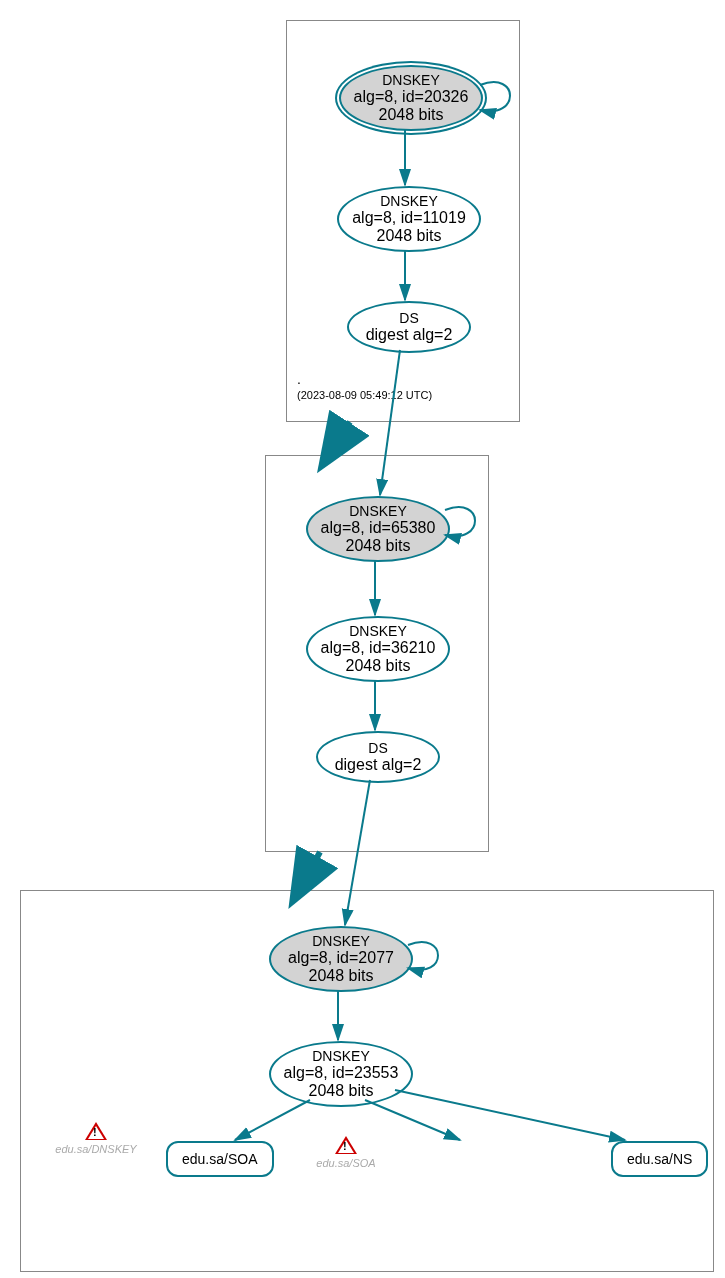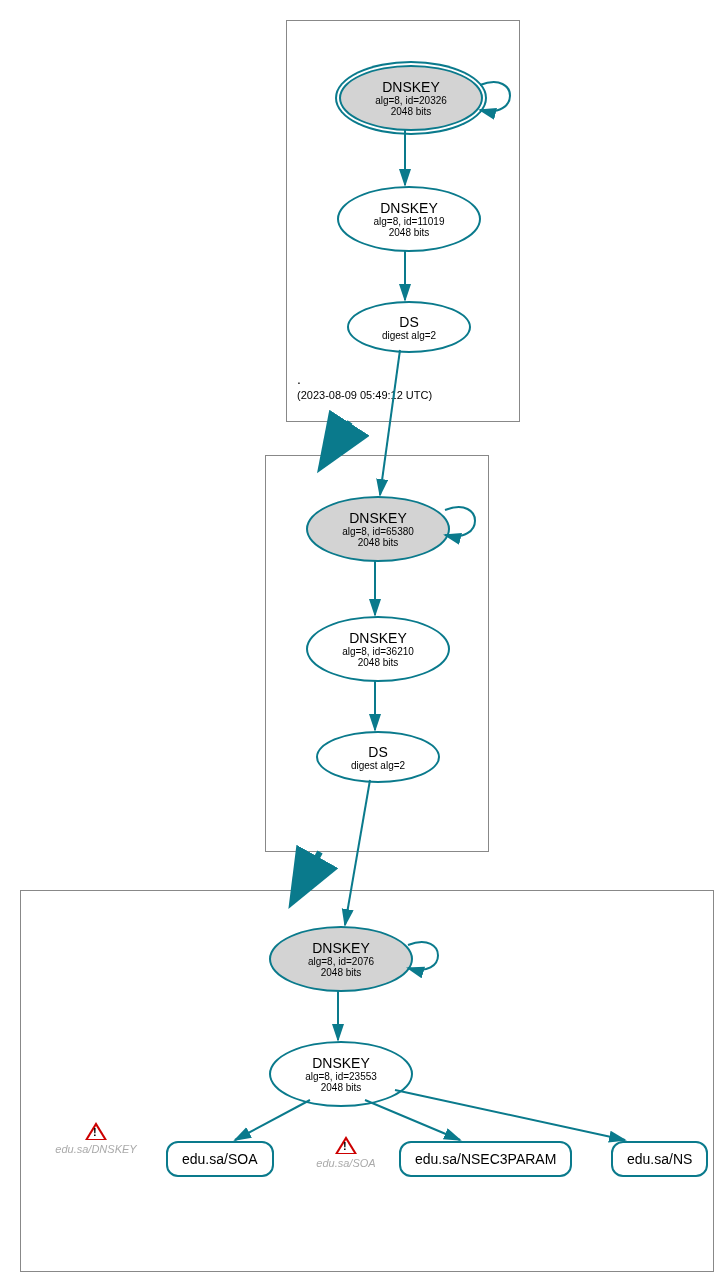--- a/index.html
+++ b/index.html
@@ -52,21 +52,21 @@
     border-radius: 12px;
     padding: 8px 14px;
     background: white;
     display: inline-block;
     font-size: 14px;
   }
   .node-title {
     font-size: 14px;
   }
   .node-sub {
-    font-size: 10px;
+    font-size: 16px;
   }
   .warning-node {
     font-size: 11px;
     color: #aaa;
     font-style: italic;
     text-align: center;
   }
   .warn-icon {
     position: relative;
     width: 0;
@@ -163,21 +163,21 @@
         <div class="node-title">DS</div>
         <div class="node-sub">digest alg=2</div>
       </div>
     </div>
   </div>
 
   <div class="zone-box" style="left:10px;top:880px;width:692px;height:380px;position:absolute;">
     <div class="node" style="left:248px;top:35px;">
       <div class="ellipse ksk" style="width:140px;height:62px;">
         <div class="node-title">DNSKEY</div>
-        <div class="node-sub">alg=8, id=2076</div>
+        <div class="node-sub">alg=8, id=2077</div>
         <div class="node-sub">2048 bits</div>
       </div>
     </div>
     <div class="node" style="left:248px;top:150px;">
       <div class="ellipse" style="width:140px;height:62px;">
         <div class="node-title">DNSKEY</div>
         <div class="node-sub">alg=8, id=23553</div>
         <div class="node-sub">2048 bits</div>
       </div>
     </div>
@@ -189,23 +189,20 @@
 
     <div class="node" style="left:145px;top:250px;">
       <div class="rrbox">edu.sa/SOA</div>
     </div>
 
     <div class="node warning-node" style="left:280px;top:245px;width:90px;">
       <div class="warn-icon"></div>
       <div>edu.sa/SOA</div>
     </div>
 
-    <div class="node" style="left:378px;top:250px;">
-      <div class="rrbox">edu.sa/NSEC3PARAM</div>
-    </div>
 
     <div class="node" style="left:590px;top:250px;">
       <div class="rrbox">edu.sa/NS</div>
     </div>
 
   </div>
 
   <svg class="edges" width="725" height="1278">
     <defs>
       <marker id="arrow" markerWidth="10" markerHeight="10" refX="8" refY="3" orient="auto">

